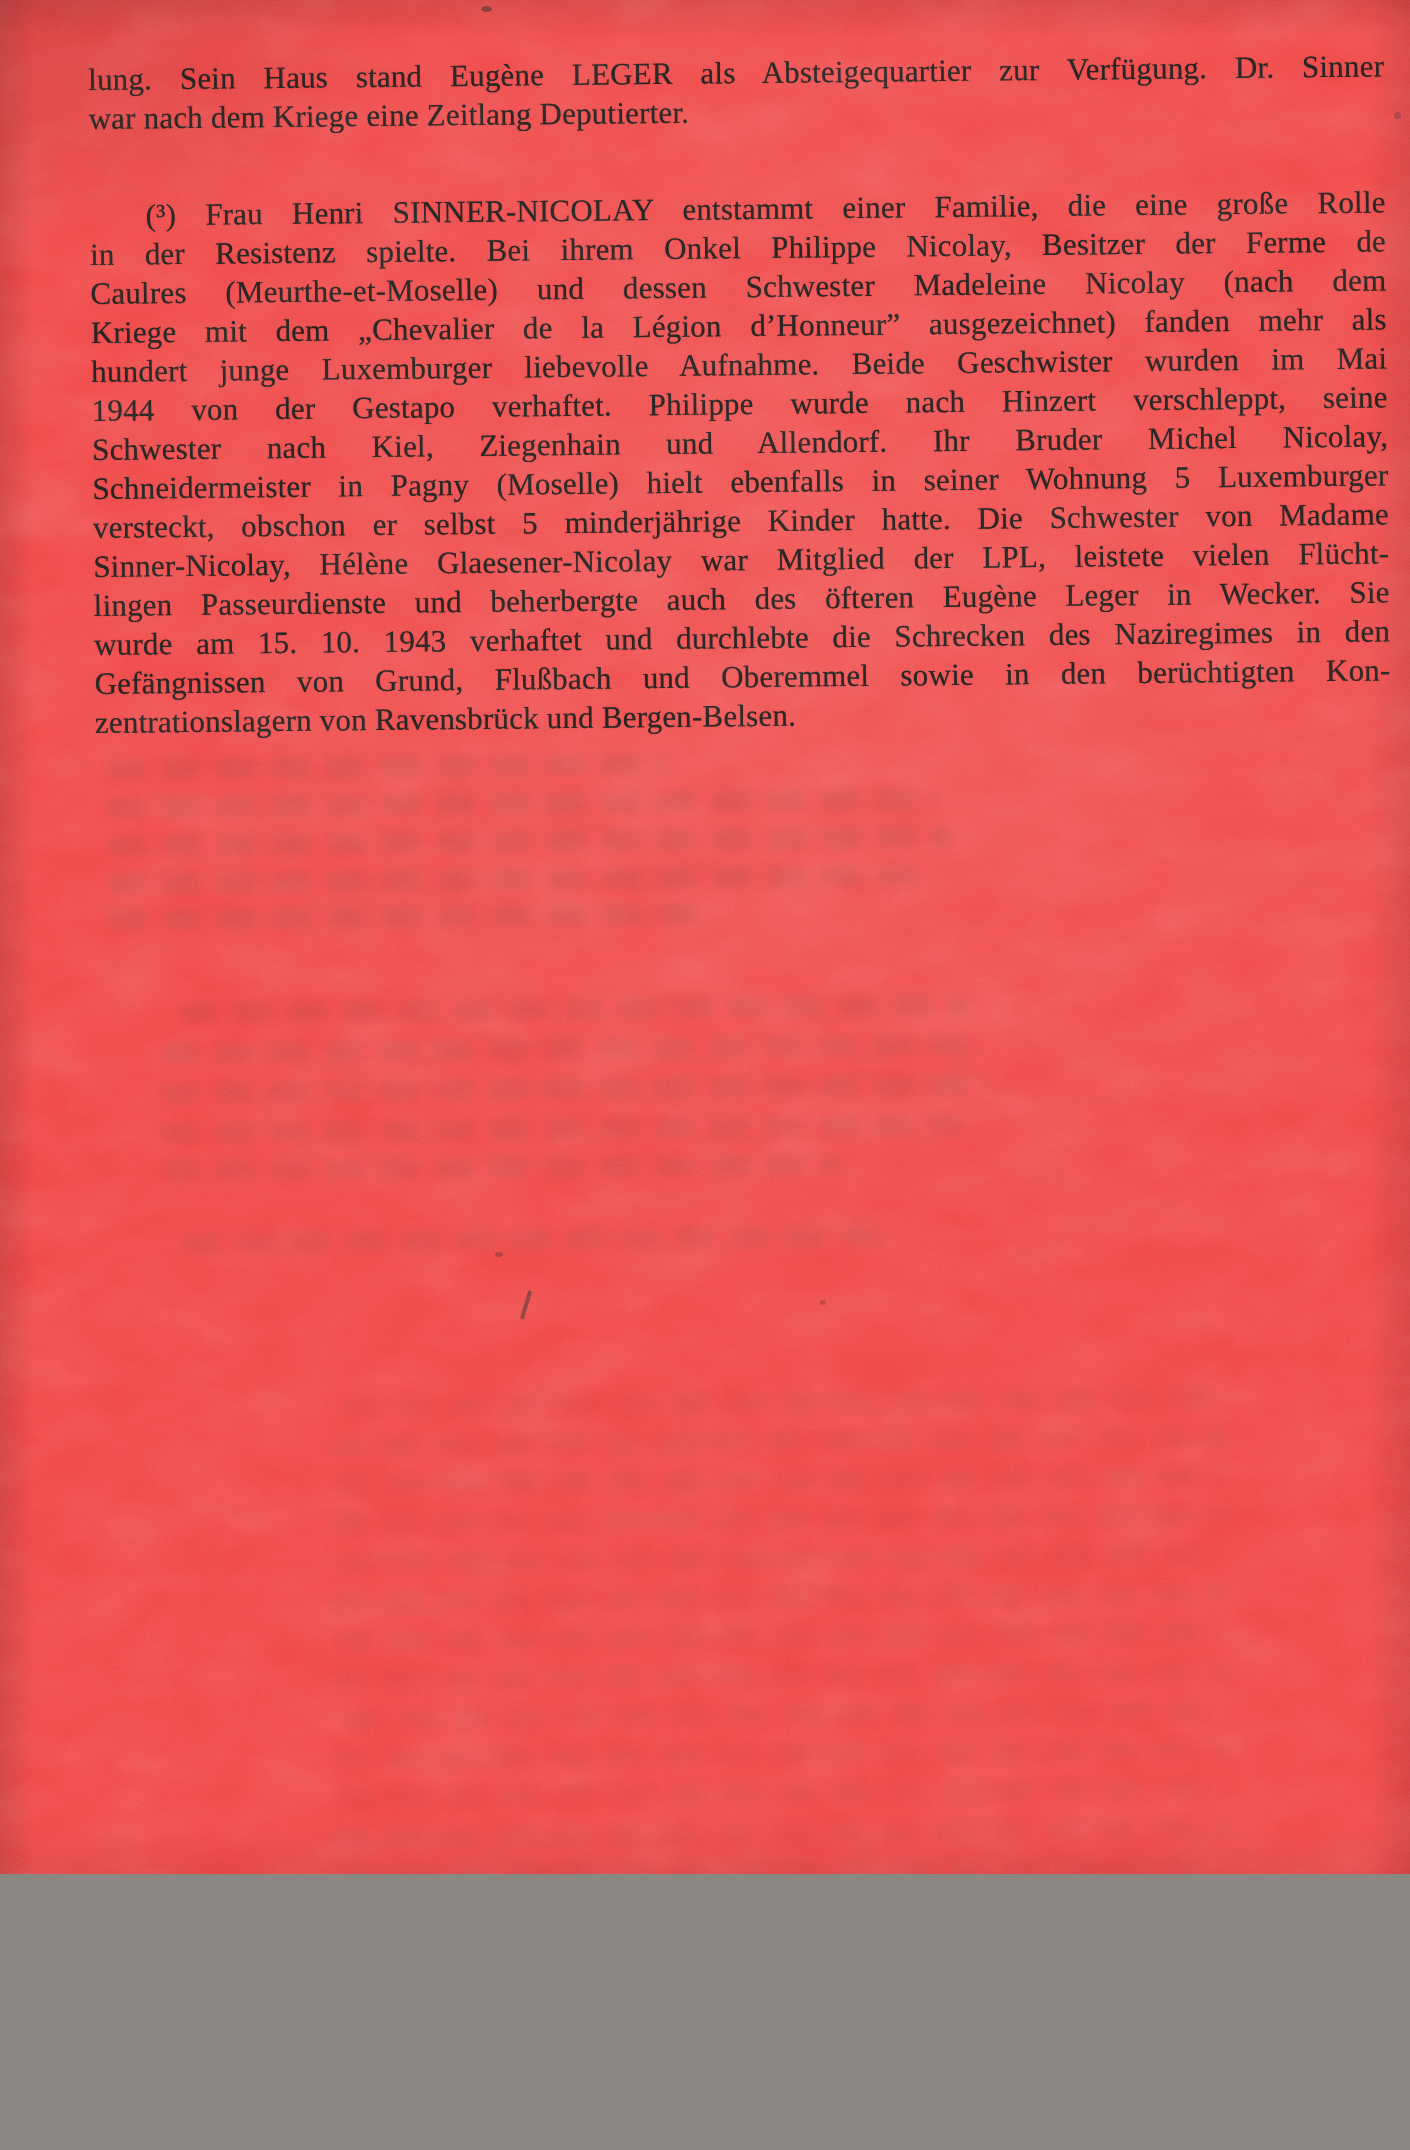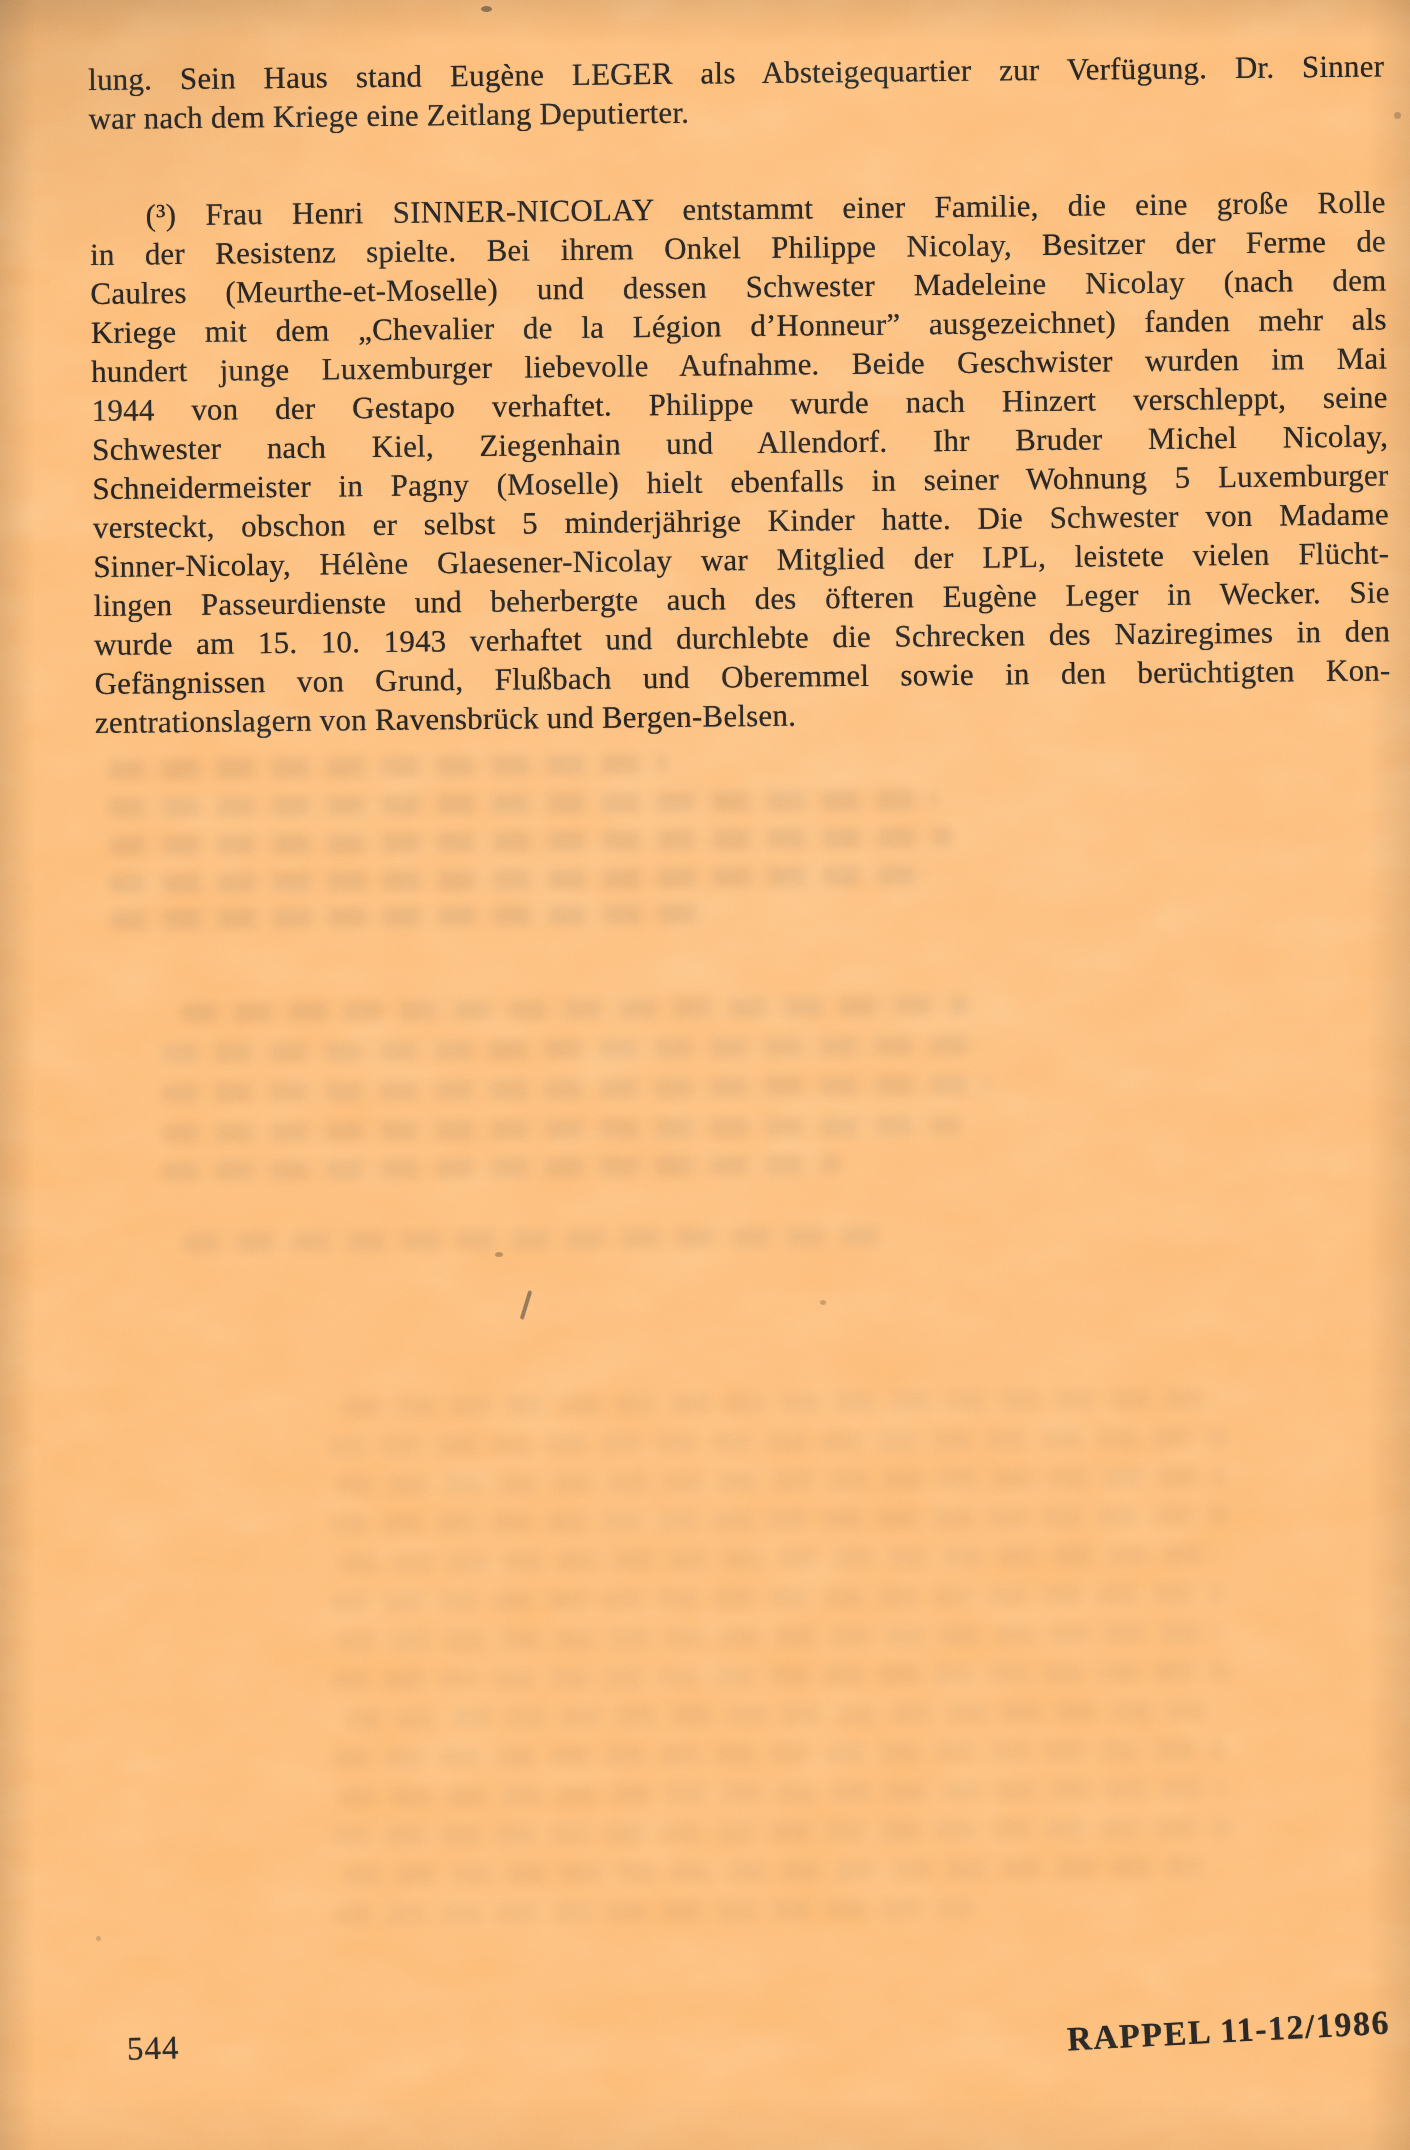--- a/index.html
+++ b/index.html
@@ -1,19 +1,19 @@
 <!DOCTYPE html>
 <html><head>
 <meta charset="utf-8">
 <style>
   html,body{margin:0;padding:0;background:#8a8885;}
   .page{
     position:relative;
-    width:1410px;height:2150px;
-    background:#fdba74;
+    width:1410px;height:1874px;
+    background:#ef4444;
     overflow:hidden;
     font-family:"Liberation Serif", serif;
     color:#1f1e1c;
   }
   .paper-shade{
     position:absolute;inset:0;pointer-events:none;
     background:
       radial-gradient(90% 60% at 58% 32%, rgba(255,255,255,0.08), rgba(255,255,255,0) 70%),
       radial-gradient(40% 18% at 0% 0%, rgba(0,0,0,0.10), rgba(0,0,0,0) 75%),
       linear-gradient(to right, rgba(0,0,0,0.12), rgba(0,0,0,0) 2.5%, rgba(0,0,0,0) 97%, rgba(0,0,0,0.10)),

